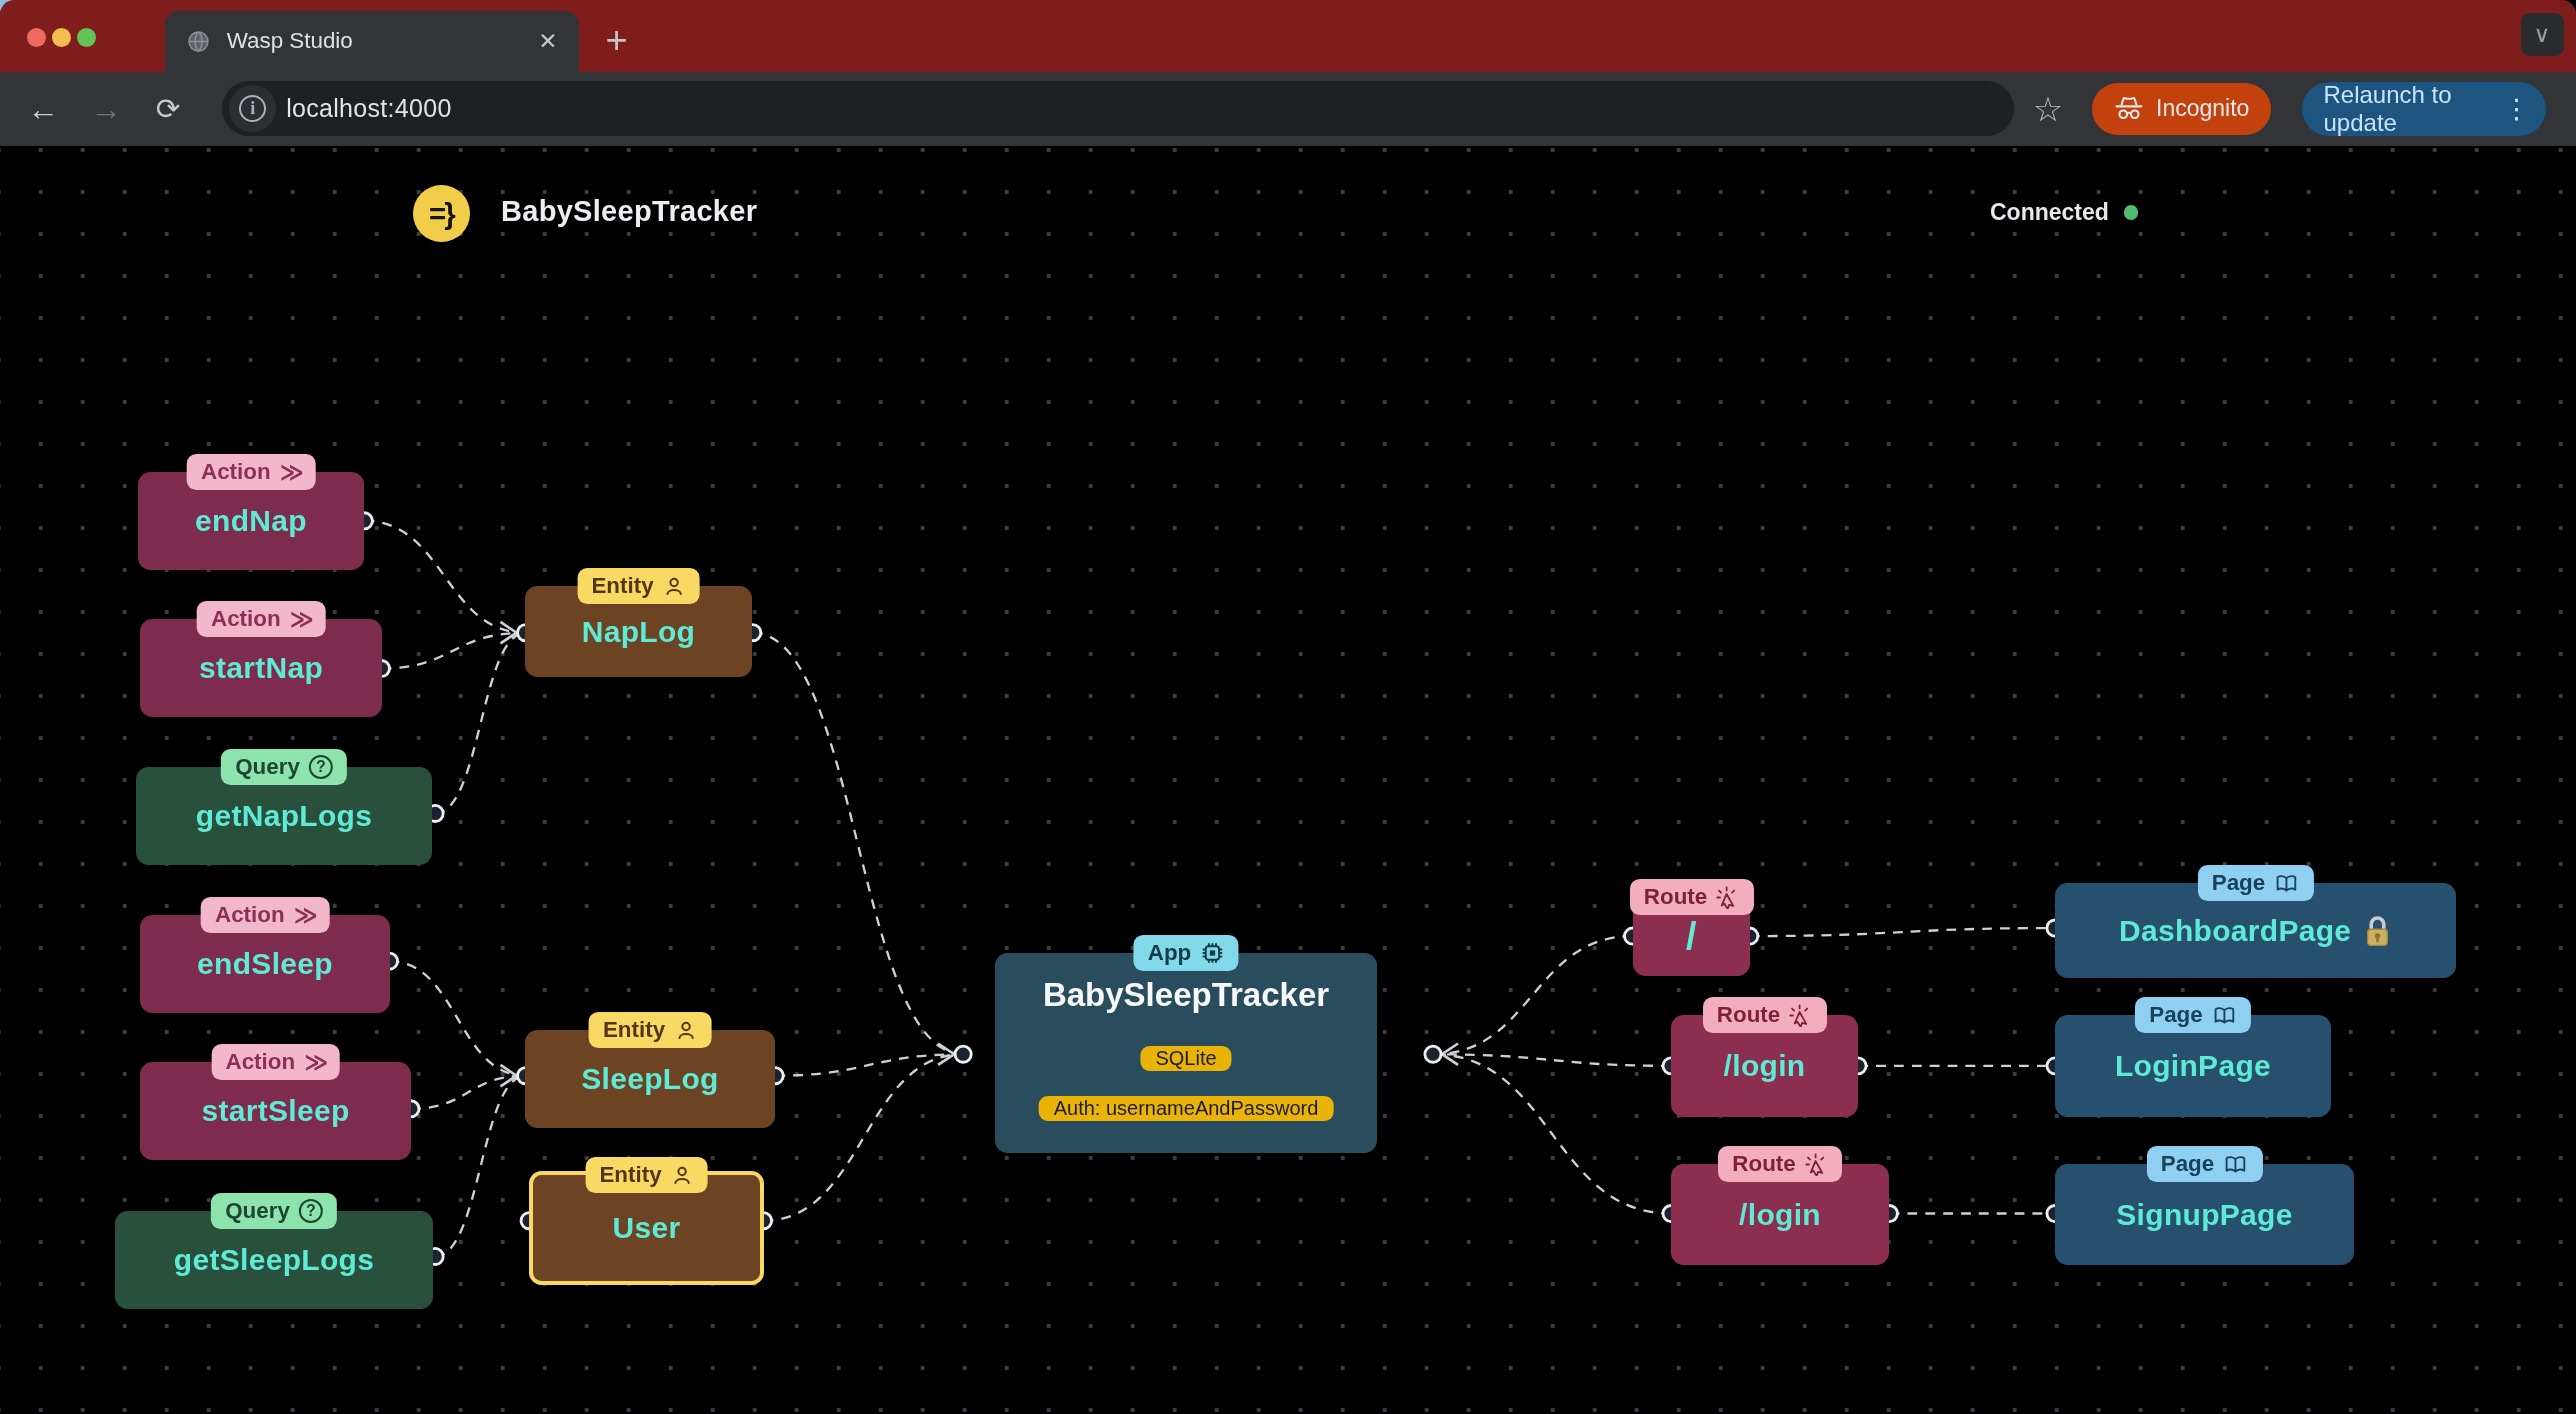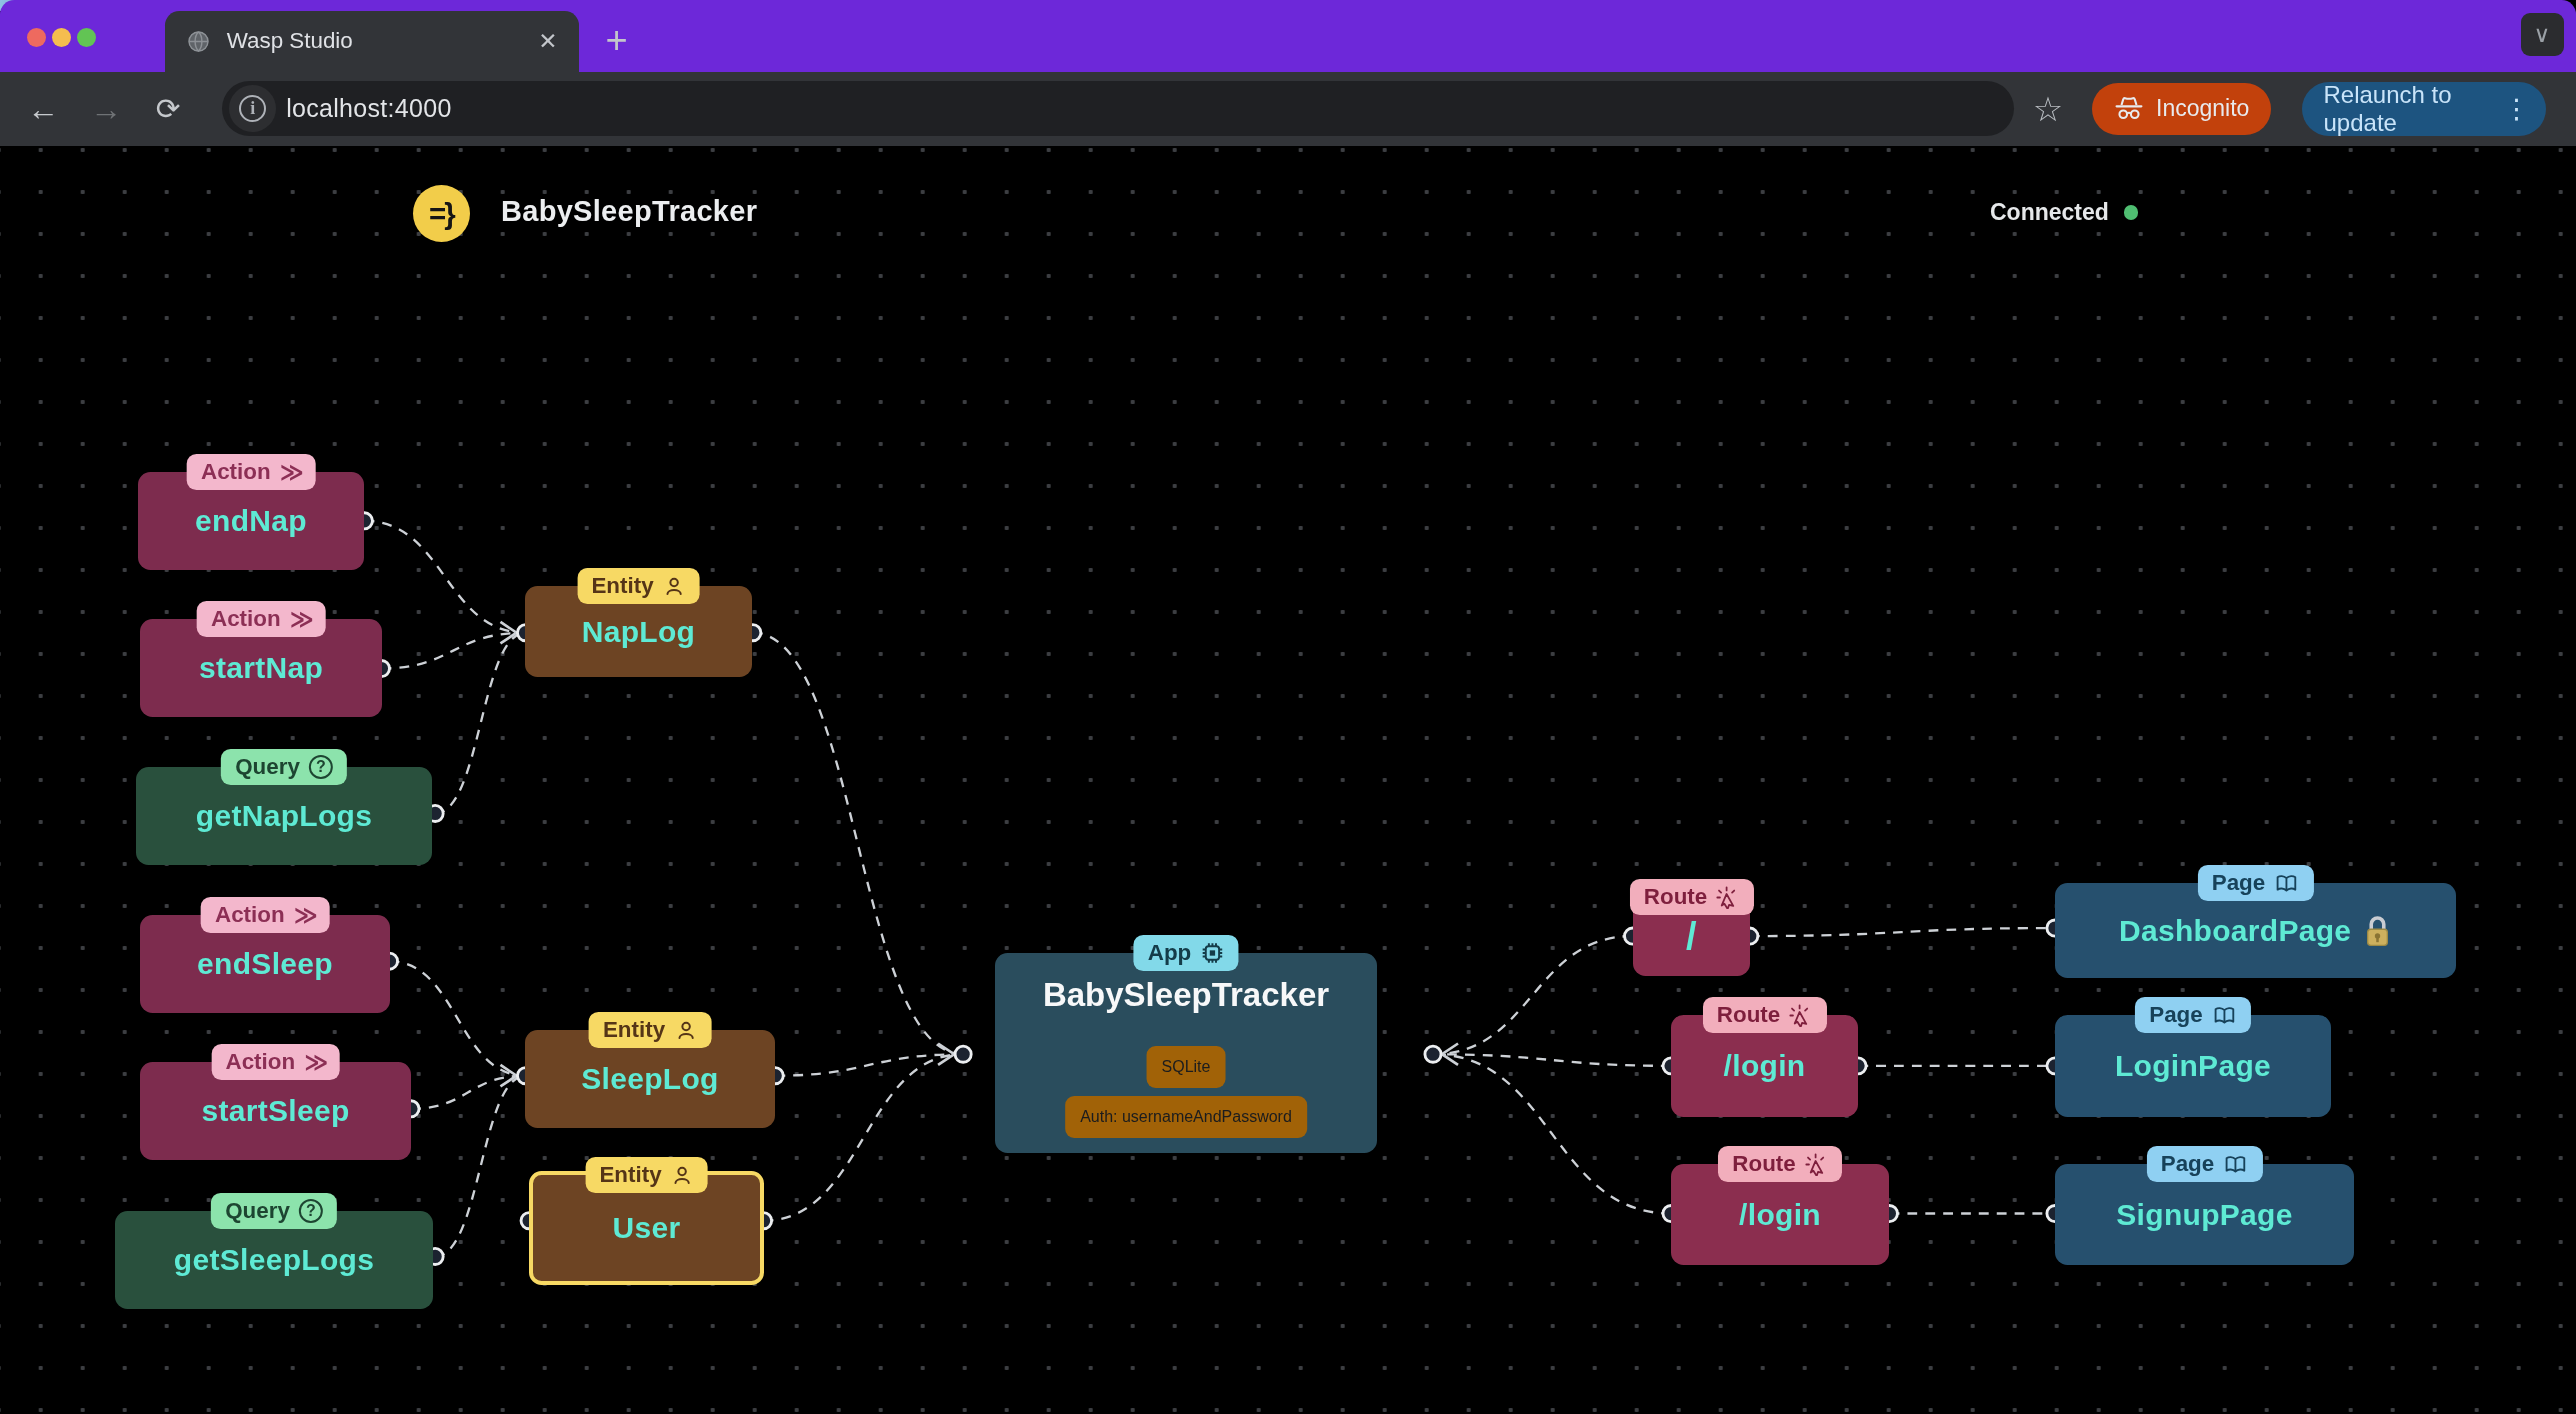--- a/index.html
+++ b/index.html
@@ -4,21 +4,21 @@
 <style>
   * { margin:0; padding:0; box-sizing:border-box; }
   html,body { width:2576px; height:1414px; background:#000; overflow:hidden;
     font-family:"Liberation Sans","DejaVu Sans",sans-serif; }
   .sliver { position:absolute; top:0; left:0; width:179px; height:10.7px;
     background:linear-gradient(90deg,#8fc1e4,#41719a 55%,transparent); z-index:0; }
   .window { position:absolute; inset:0; }
 
   
   .tabstrip { position:absolute; left:0; top:0; width:2576px; height:72px;
-    background:#6d28d9; border-radius:14.3px 14.3px 0 0; z-index:50; }
+    background:#7f1d1d; border-radius:14.3px 14.3px 0 0; z-index:50; }
   .traffic { position:absolute; top:28px; width:19px; height:19px; border-radius:50%; }
   .tab { position:absolute; left:165px; top:10.7px; width:414px; height:61px;
     background:#323438; border-radius:14.3px 14.3px 0 0; display:flex; align-items:center; }
   .tab-favicon { margin-left:19.7px; }
   .tab-title { margin-left:15px; color:#dfe1e5; font-size:22.4px; font-weight:500; flex:1; }
   .tab-close { color:#c3c6cb; font-size:23px; margin-right:21.5px; font-weight:400; }
   .newtab { position:absolute; left:596px; top:19.7px; width:41px; height:41px;
     color:#c3c6cb; font-size:38px; font-weight:300; display:flex;
     align-items:center; justify-content:center; }
   .win-chevron { position:absolute; right:12.5px; top:12.5px; width:43px; height:43px;
@@ -93,22 +93,22 @@
   .appnode { background:#2a4d5d; }
   .appnode .badge { background:#82d9e9; color:#143c49; }
   .route { background:#8b2e4f; }
   .route .badge { background:#f2aebc; color:#7e1f3d; }
   .pagenode { background:#26506e; }
   .pagenode .badge { background:#8fd0f2; color:#17425a; }
 
   .app-title { position:absolute; top:23px; width:100%; text-align:center;
     color:#f7f8f9; font-size:33px; font-weight:800; }
   .chip { position:absolute; left:50%; transform:translateX(-50%);
-    background:#a16207; color:#1b1c1e; border-radius:9px; font-size:16px;
-    font-weight:500; padding:12px 15px; white-space:nowrap; }
+    background:#eab308; color:#1b1c1e; border-radius:9px; font-size:20px;
+    font-weight:500; padding:1px 15px; white-space:nowrap; }
 </style>
 </head>
 <body>
 
 <div class="sliver"></div>
 <div class="window">
 
   <div class="canvas-bg"></div>
 
   <svg class="edges" width="2576" height="1414" viewBox="0 0 2878 1580">

